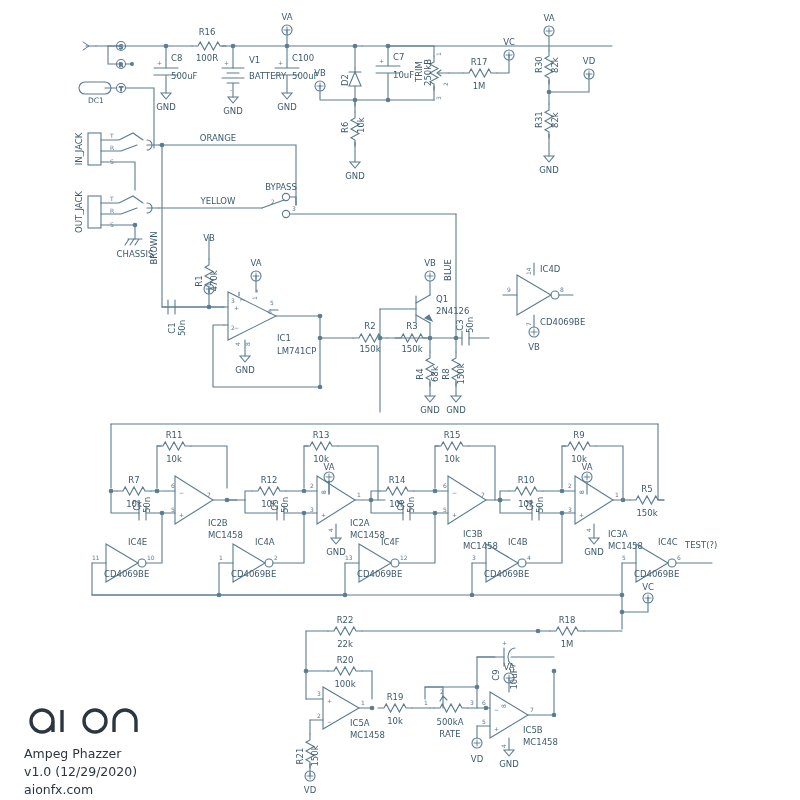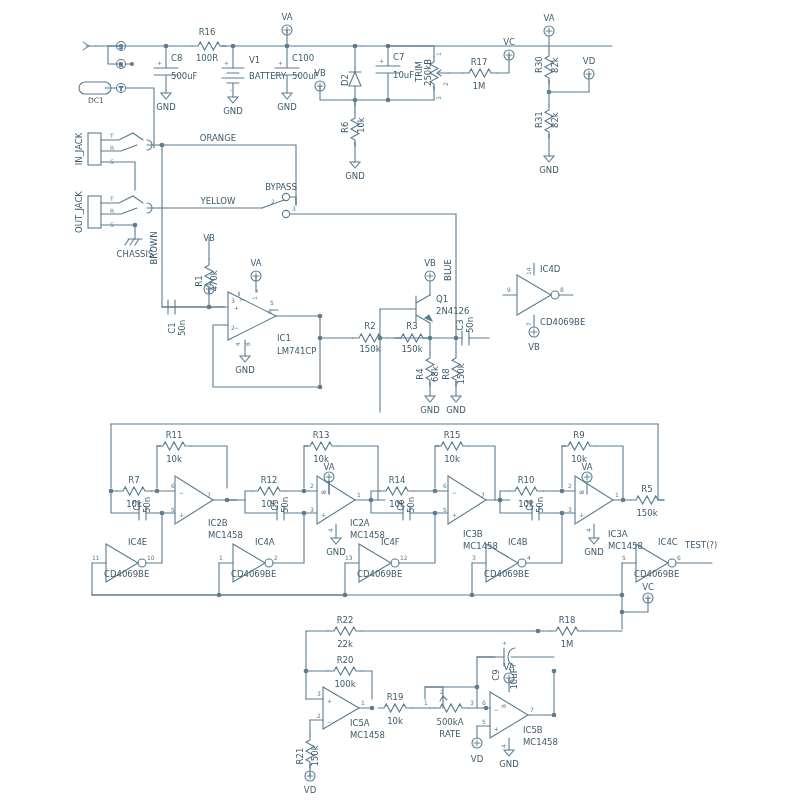--- a/index.html
+++ b/index.html
@@ -744,14 +744,31 @@
     <path d="M538 631 h12"></path>
     <use href="#res-h" x="550" y="631"></use>
     <path d="M584 631 h38"></path>
     <text class="lbl" x="567" y="623" text-anchor="middle" fill="#3d5a6c" stroke="none">R18</text>
     <text class="lbl" x="567" y="647" text-anchor="middle" fill="#3d5a6c" stroke="none">1M</text>
   </g>
 
   </g>
 </svg>
 
-
+<div id="logo">
+  <svg width="230" height="95">
+    <g fill="none" stroke="#2b3640" stroke-width="3.4" stroke-linecap="butt">
+
+      <path d="M20 10 a11 11 0 1 0 0 22 a11 11 0 1 0 0 -22 M31 21 v11"></path>
+
+      <path d="M40 10 v22"></path>
+
+      <path d="M62 21 a11 11 0 1 0 22 0 a11 11 0 1 0 -22 0"></path>
+
+      <path d="M92 32 v-11 a11 11 0 0 1 22 0 v11"></path>
+    </g>
+    <text class="ftxt" x="2" y="58">Ampeg Phazzer</text>
+    <text class="ftxt" x="2" y="76">v1.0 (12/29/2020)</text>
+    <text class="ftxt" x="2" y="94">aionfx.com</text>
+  </svg>
 </div>
 
+</div>
+
 </body></html>

